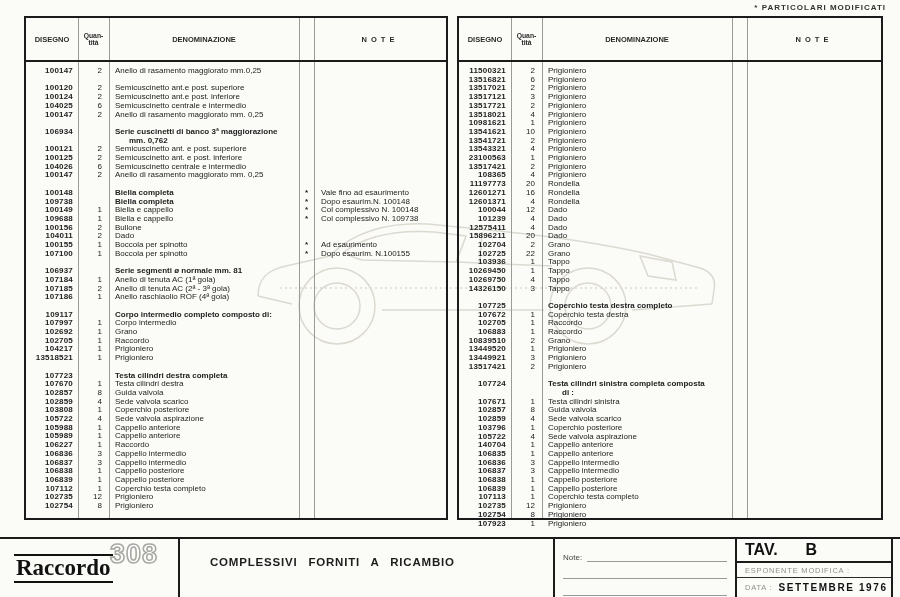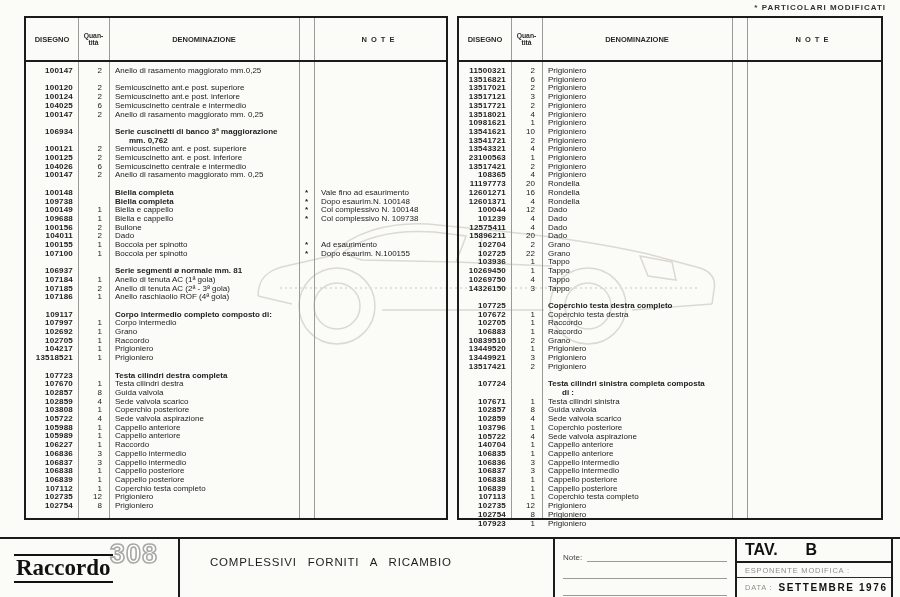--- a/index.html
+++ b/index.html
@@ -77,21 +77,21 @@
     position:absolute; left:92px; top:2px; width:84px; height:56px;
     font-weight:bold; font-size:27px; line-height:26px; letter-spacing:1px;
     text-align:center;
   }
   .model .m308 { color:#fff; -webkit-text-stroke:1.6px #a8a8a4; display:block; }
   .model .mgtb { color:#fff; -webkit-text-stroke:2px #161616; display:block; margin-top:-3px; }
 
   .title-box { position:absolute; left:180px; top:0; width:373px; height:60px; }
   .main-title {
     position:absolute; left:30px; top:17px;
-    font-size:11.5px; font-weight:normal; letter-spacing:0.8px; word-spacing:7px; color:#1d1d1d;
+    font-size:11.5px; font-weight:bold; letter-spacing:0.8px; word-spacing:7px; color:#1d1d1d;
   }
 
   .note-box { position:absolute; left:555px; top:0; width:182px; height:60px; padding:6px 10px 0 8px; }
   .note-row { display:flex; align-items:flex-end; height:17px; }
   .note-label { font-size:8px; color:#444; padding-right:5px; padding-bottom:0px; }
   .note-line { flex:1; border-bottom:1px solid #999; height:100%; }
 
   .tav-box { position:absolute; left:737px; top:0; width:156px; height:60px; border-right:2px solid #1b1b1b; }
   .tav-row1 { height:24px; border-bottom:2px solid #1b1b1b; display:flex; align-items:center; padding-left:8px; }
   .tav-label { font-size:16px; font-weight:bold; color:#111;text-align:center; }

